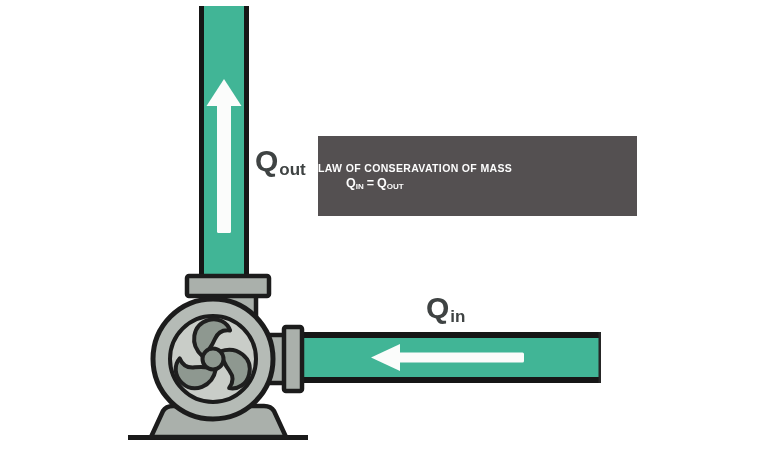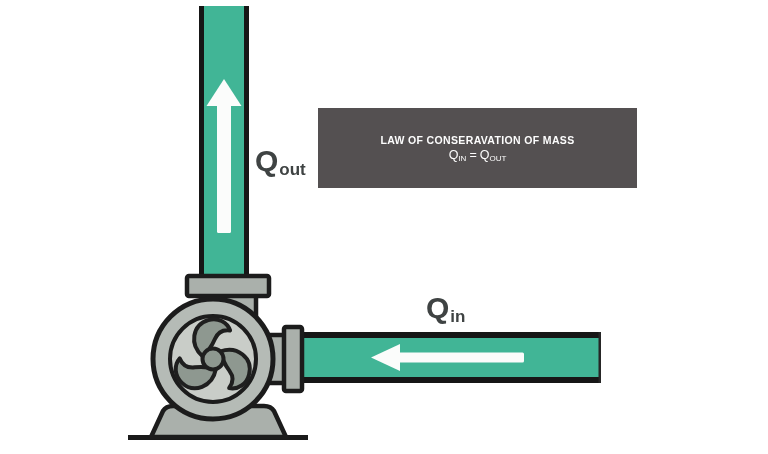--- a/index.html
+++ b/index.html
@@ -17,40 +17,41 @@
     font-weight:700;
     white-space:nowrap;
     line-height:1;
   }
   .flow-label .q-main{font-size:30px;}
   .flow-label .q-sub{font-size:17px;position:relative;top:4px;left:1px;}
   .q-out{left:255px;top:146px;}
   .q-in{left:426px;top:293px;}
   .info-box{
     position:absolute;
-    left:318px;top:108px;
+    left:318px;top:136px;
     width:319px;height:80px;
     background:#545051;
     color:#fdfdfd;
     display:flex;
     flex-direction:column;
-    align-items:center;
+    align-items:flex-start;
     justify-content:center;
     text-align:center;
   }
   .info-title{
     font-size:10.5px;
     font-weight:700;
     letter-spacing:0.35px;
   }
   .info-eq{
     margin-top:3px;
-    font-weight:400;
+    font-weight:700;
     font-size:12.5px;
     line-height:1;
+    margin-left:28px;
   }
   .info-eq .eq-sub{font-size:8px;position:relative;top:2px;}
   .info-eq .eq-op{margin:0 3px;}
 </style>
 </head>
 <body>
 
 <div class="stage">
 
   <svg width="768" height="454" viewBox="0 0 768 454">

